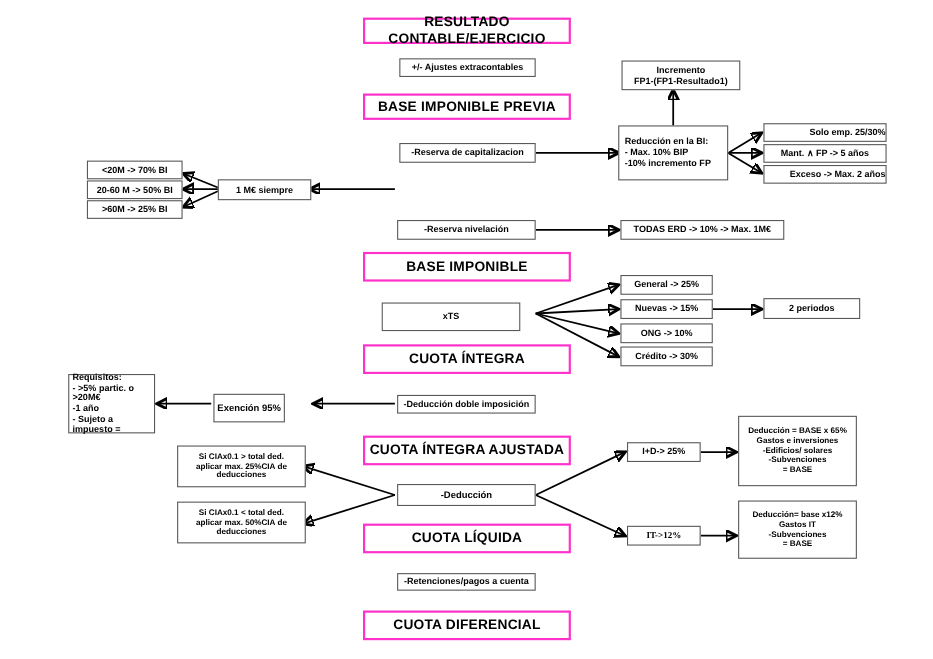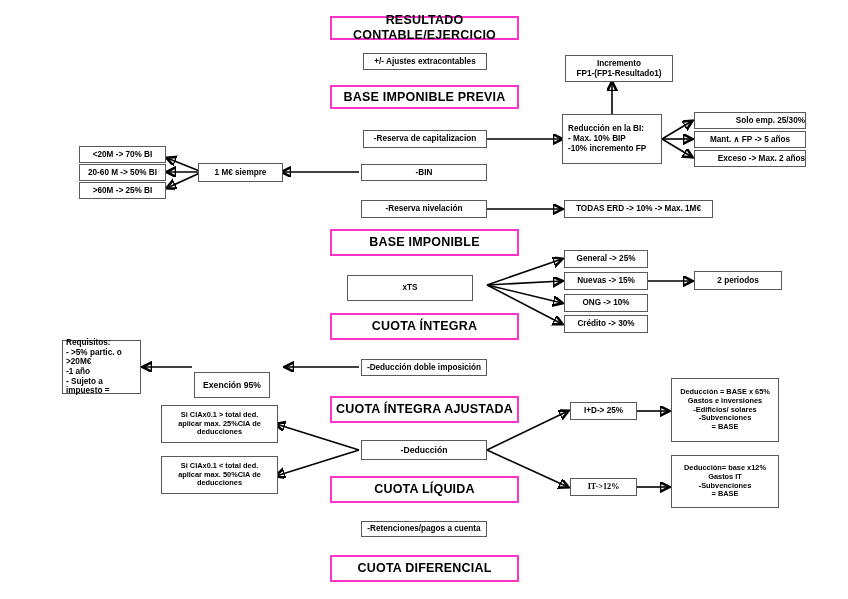--- a/index.html
+++ b/index.html
@@ -161,23 +161,20 @@
   </div>
 
   <div class="node proc" style="left:694px; top:131px; width:112px; height:17px;">
     <span class="lbl">Mant. ∧ FP -&gt; 5 años</span>
   </div>
 
   <div class="node proc" style="left:694px; top:150px; width:112px; height:17px;text-align:right;">
     <span class="lbl">Exceso -&gt; Max. 2 años</span>
   </div>
 
-  <div class="node proc" style="left:361px; top:164px; width:126px; height:17px;">
-    <span class="lbl">-BIN</span>
-  </div>
 
   <div class="node proc" style="left:198px; top:163px; width:85px; height:19px;">
     <span class="lbl">1 M€ siempre</span>
   </div>
 
   <div class="node proc" style="left:79px; top:146px; width:87px; height:17px;">
     <span class="lbl">&lt;20M -&gt; 70% BI</span>
   </div>
 
   <div class="node proc" style="left:79px; top:164px; width:87px; height:17px;">
@@ -217,21 +214,21 @@
   </div>
 
   <div class="node proc" style="left:694px; top:271px; width:88px; height:19px;">
     <span class="lbl">2 periodos</span>
   </div>
 
   <div class="node proc" style="left:361px; top:359px; width:126px; height:17px;">
     <span class="lbl">-Deducción doble imposición</span>
   </div>
 
-  <div class="node proc md" style="left:194px; top:372px; width:76px; height:26px;text-align:center;">
+  <div class="node proc md" style="left:194px; top:358px; width:65px; height:26px;text-align:center;">
     <span class="lbl">Exención 95%</span>
   </div>
 
   <div class="node proc" style="left:62px; top:340px; width:79px; height:54px; justify-content:flex-start;">
     <span class="lbl" style="text-align:left; padding-left:3px;">Requisitos:
 - &gt;5% partic. o &gt;20M€
 -1 año
 - Sujeto a impuesto =</span>
   </div>
 

